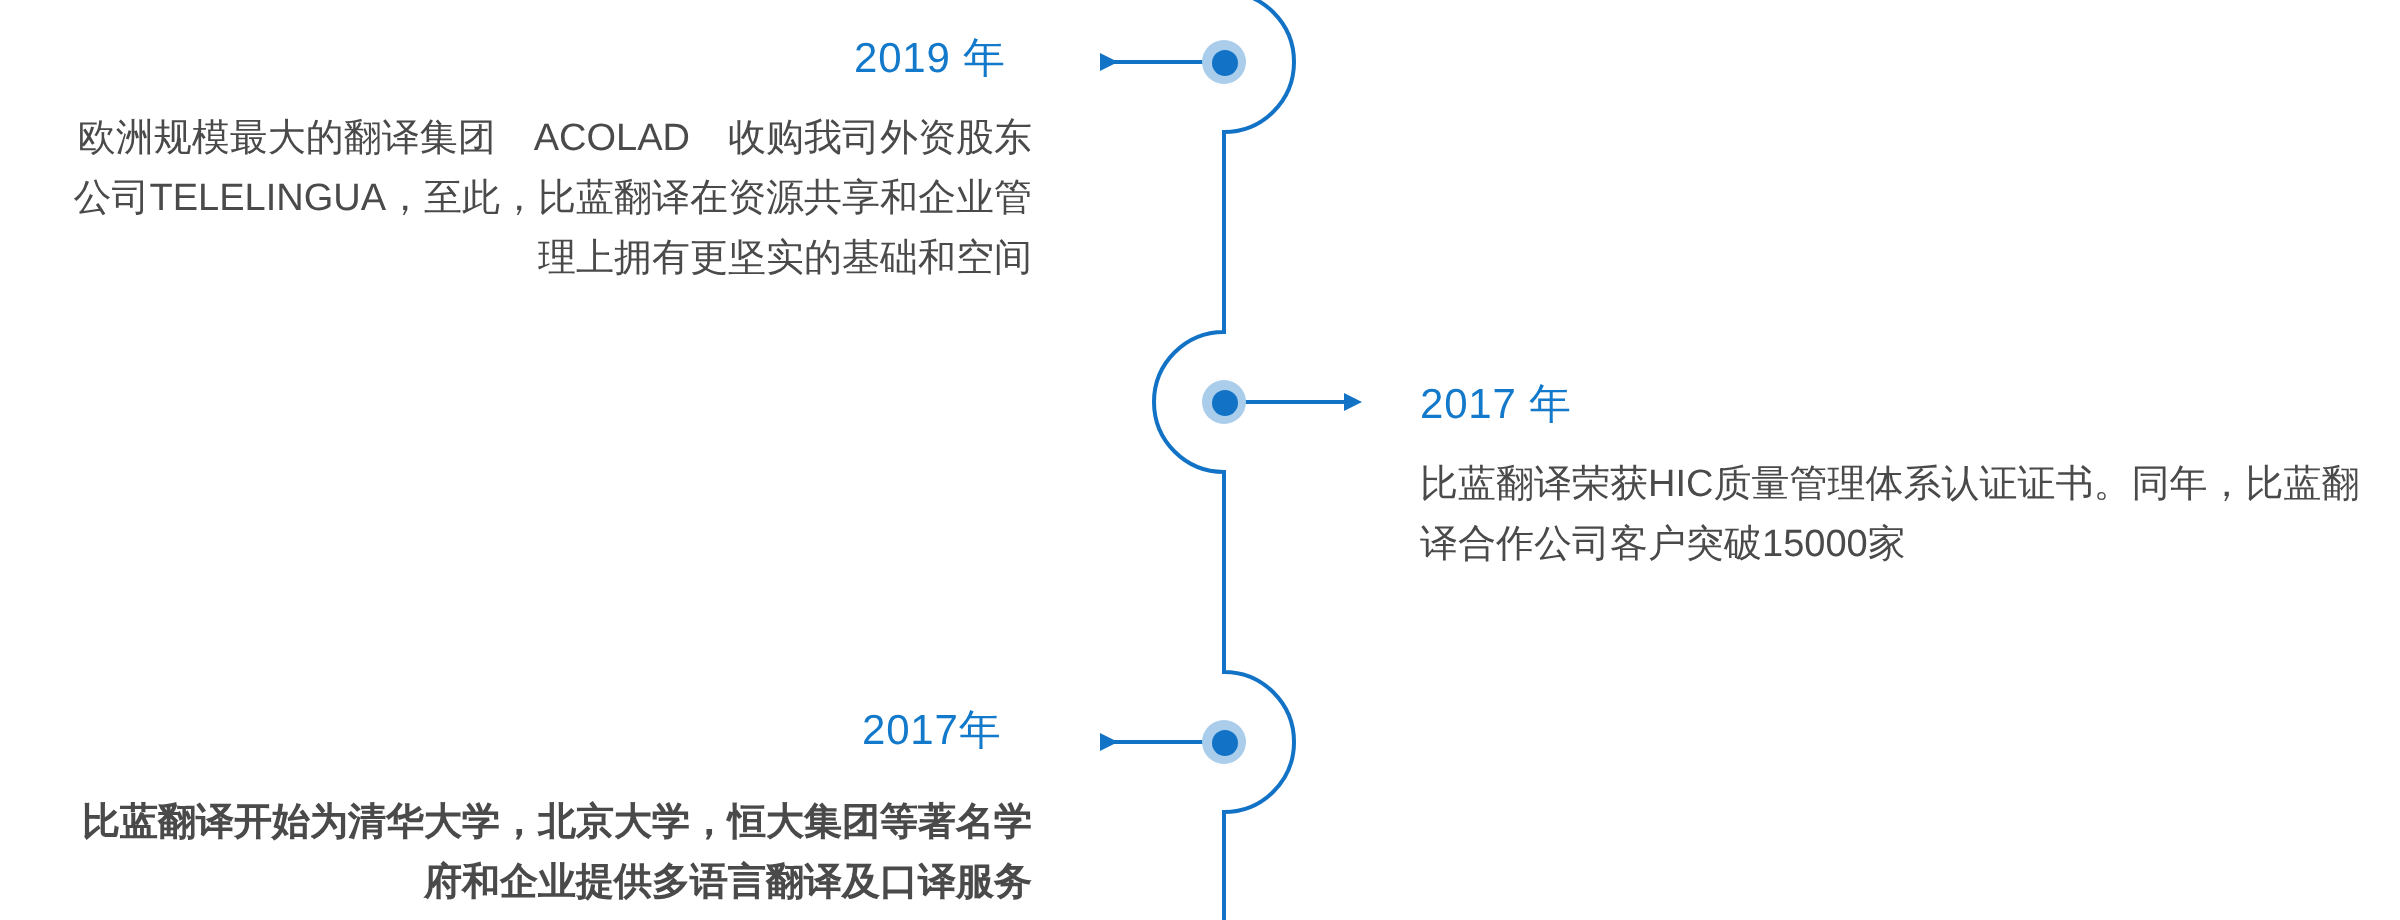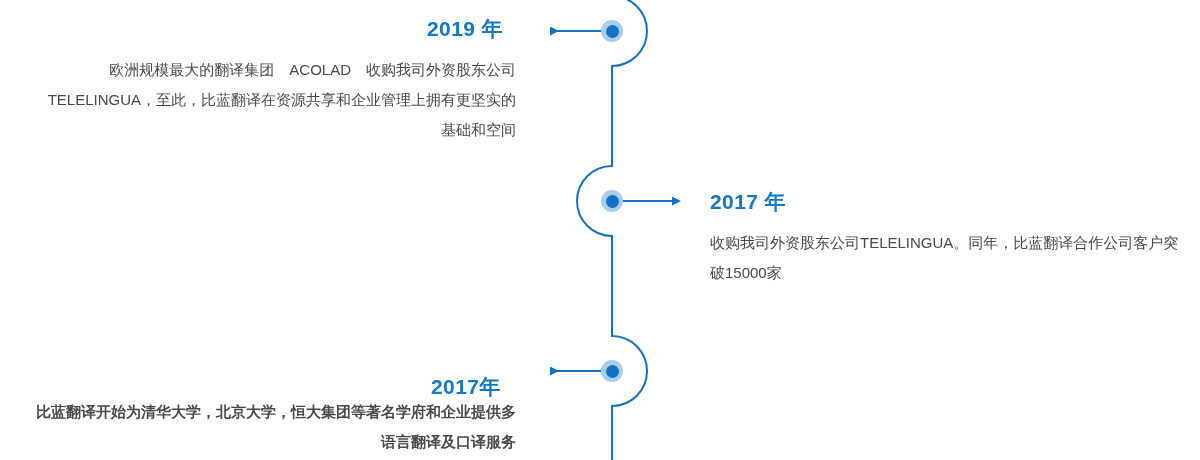--- a/index.html
+++ b/index.html
@@ -49,49 +49,49 @@
     width: 13px;
     height: 13px;
     border-radius: 50%;
     background: #1273c6;
   }
 
   
   .year-label {
     position: absolute;
     font-size: 21px;
-    font-weight: bold;
+    font-weight: normal;
     color: #1379ca;
     letter-spacing: 0.4px;
     white-space: nowrap;
   }
 
   
   .desc {
     position: absolute;
-    font-size: 15px;
+    font-size: 19px;
     line-height: 30px;
     color: #4a4a4a;
     white-space: pre-line;
   }
   .desc.right-align {
     text-align: right;
   }
   .desc.left-align {
     text-align: left;
   }
 
   
   .event-2019 .year-label { left: 427px; top: 15px; }
   .event-2019 .desc { left: 36px; top: 55px; width: 480px; }
 
   .event-2018 .year-label { left: 710px; top: 188px; }
   .event-2018 .desc { left: 710px; top: 228px; width: 480px; }
 
-  .event-2017 .year-label { left: 431px; top: 373px; }
+  .event-2017 .year-label { left: 431px; top: 351px; }
   .event-2017 .desc { left: 36px; top: 397px; width: 480px; font-weight: bold; }
 </style>
 </head>
 <body>
 
 <div id="timeline-root">
 
   <svg id="spine-svg" viewBox="0 0 1200 460" width="1200" height="460">
     <defs>
       <marker id="arrow-left" markerWidth="9" markerHeight="9" refX="8" refY="4.5" orient="auto-start-reverse" markerUnits="userSpaceOnUse">
@@ -122,21 +122,21 @@
   <div class="node-dot" style="left:601px; top:190px;"></div>
   <div class="node-dot" style="left:601px; top:360px;"></div>
 
   <div class="event-2019">
     <div class="year-label">2019 年</div>
     <div class="desc right-align">欧洲规模最大的翻译集团　ACOLAD　收购我司外资股东公司TELELINGUA，至此，比蓝翻译在资源共享和企业管理上拥有更坚实的基础和空间</div>
   </div>
 
   <div class="event-2018">
     <div class="year-label">2017 年</div>
-    <div class="desc left-align">收购我司外资股东公司TELELINGUA。同年，比蓝翻译合作公司客户突破15000家</div>
+    <div class="desc left-align">比蓝翻译荣获HIC质量管理体系认证证书。同年，比蓝翻译合作公司客户突破15000家</div>
   </div>
 
   <div class="event-2017">
     <div class="year-label">2017年</div>
     <div class="desc right-align">比蓝翻译开始为清华大学，北京大学，恒大集团等著名学府和企业提供多语言翻译及口译服务</div>
   </div>
 
 </div>
 
 </body></html>

